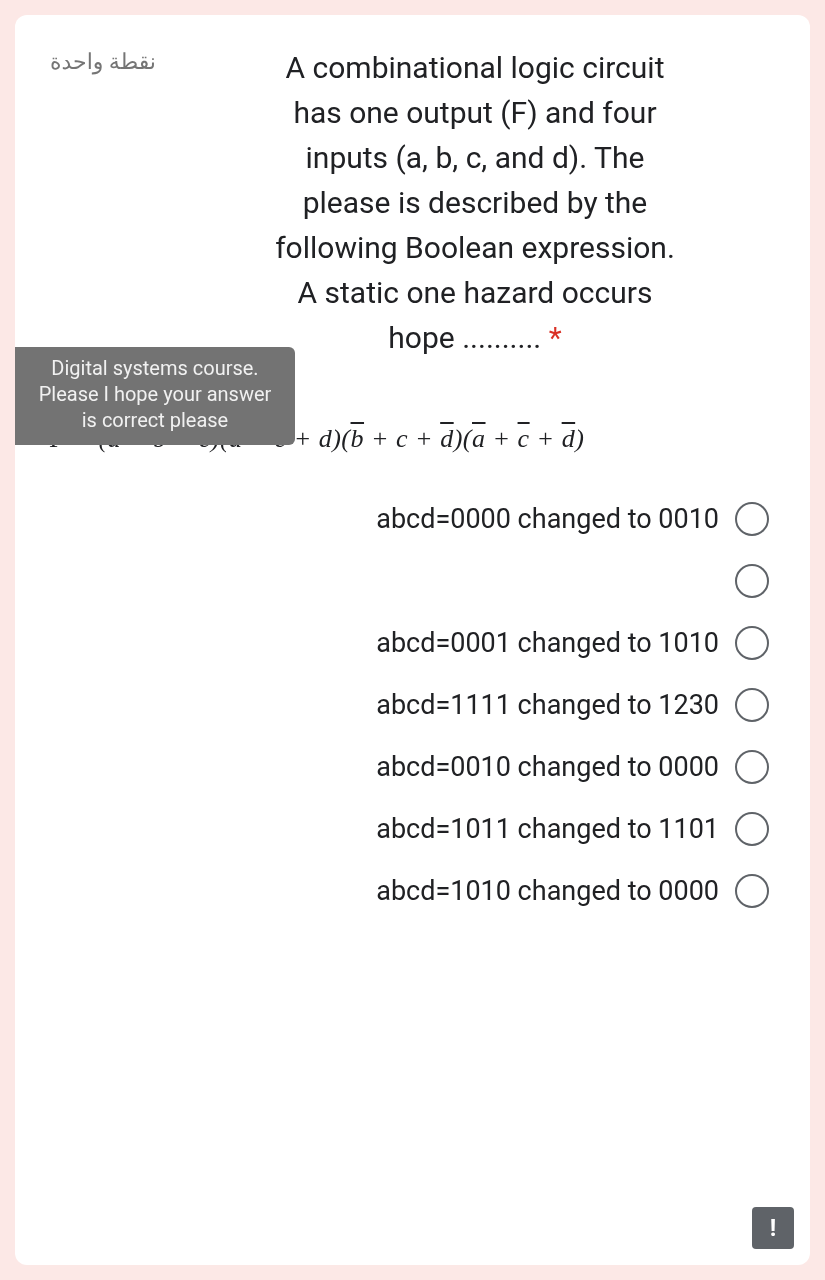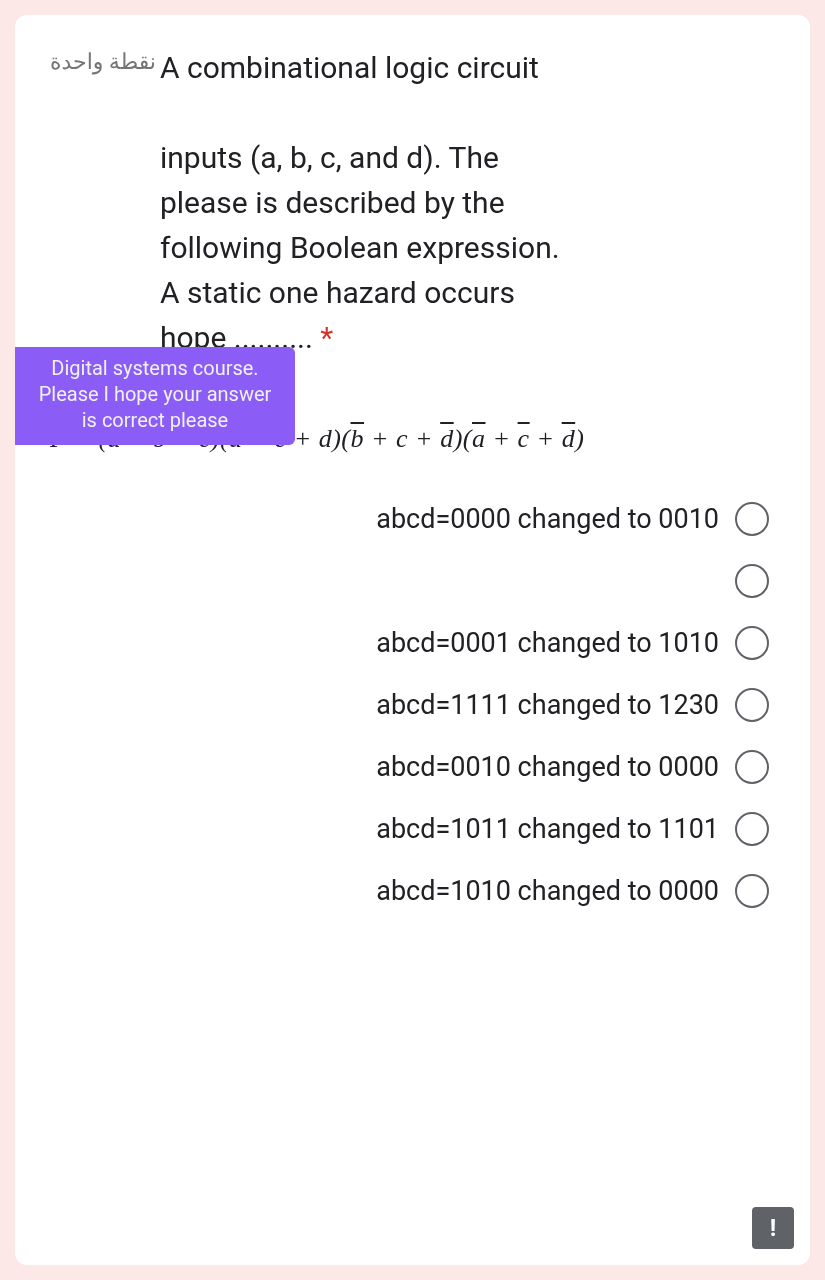--- a/index.html
+++ b/index.html
@@ -18,44 +18,44 @@
     .card {
       background-color: #ffffff;
       border-radius: 12px;
       padding: 30px 35px 20px 35px;
       position: relative;
       height: 100%;
     }
     .header-row {
       display: flex;
       align-items: flex-start;
-      gap: 4px;
+      gap: 19px;
     }
     .points-label {
       color: #757575;
       font-size: 22px;
       white-space: nowrap;
       direction: rtl;
       padding-top: 4px;
     }
     .question-text {
       color: #202124;
       font-size: 30px;
       line-height: 1.5;
-      text-align: left;
+      text-align: center;
       flex: 1;
     }
     .required-star {
       color: #d93025;
     }
     .tooltip-box {
       position: absolute;
       left: 0;
       top: 332px;
-      background-color: #8b5cf6;
+      background-color: #737373;
       color: #f1f1f1;
       padding: 8px 16px 12px 16px;
       border-radius: 0 6px 6px 0;
       font-size: 20px;
       line-height: 1.3;
       text-align: center;
       width: 280px;
       z-index: 10;
     }
     .formula-row {
@@ -115,21 +115,21 @@
   </style>
 </head>
 <body>
 
 <div class="card">
 
   <div class="header-row">
     <span class="points-label">نقطة واحدة</span>
     <div class="question-text">
       <span>A combinational logic circuit</span><br>
-      <br>
+      <span>has one output (F) and four</span><br>
       <span>inputs (a, b, c, and d). The</span><br>
       <span>please is described by the</span><br>
       <span>following Boolean expression.</span><br>
       <span>A static one hazard occurs</span><br>
       <span>
         <span>hope</span><span> .......... </span><span class="required-star">*</span>
       </span>
     </div>
   </div>
 

